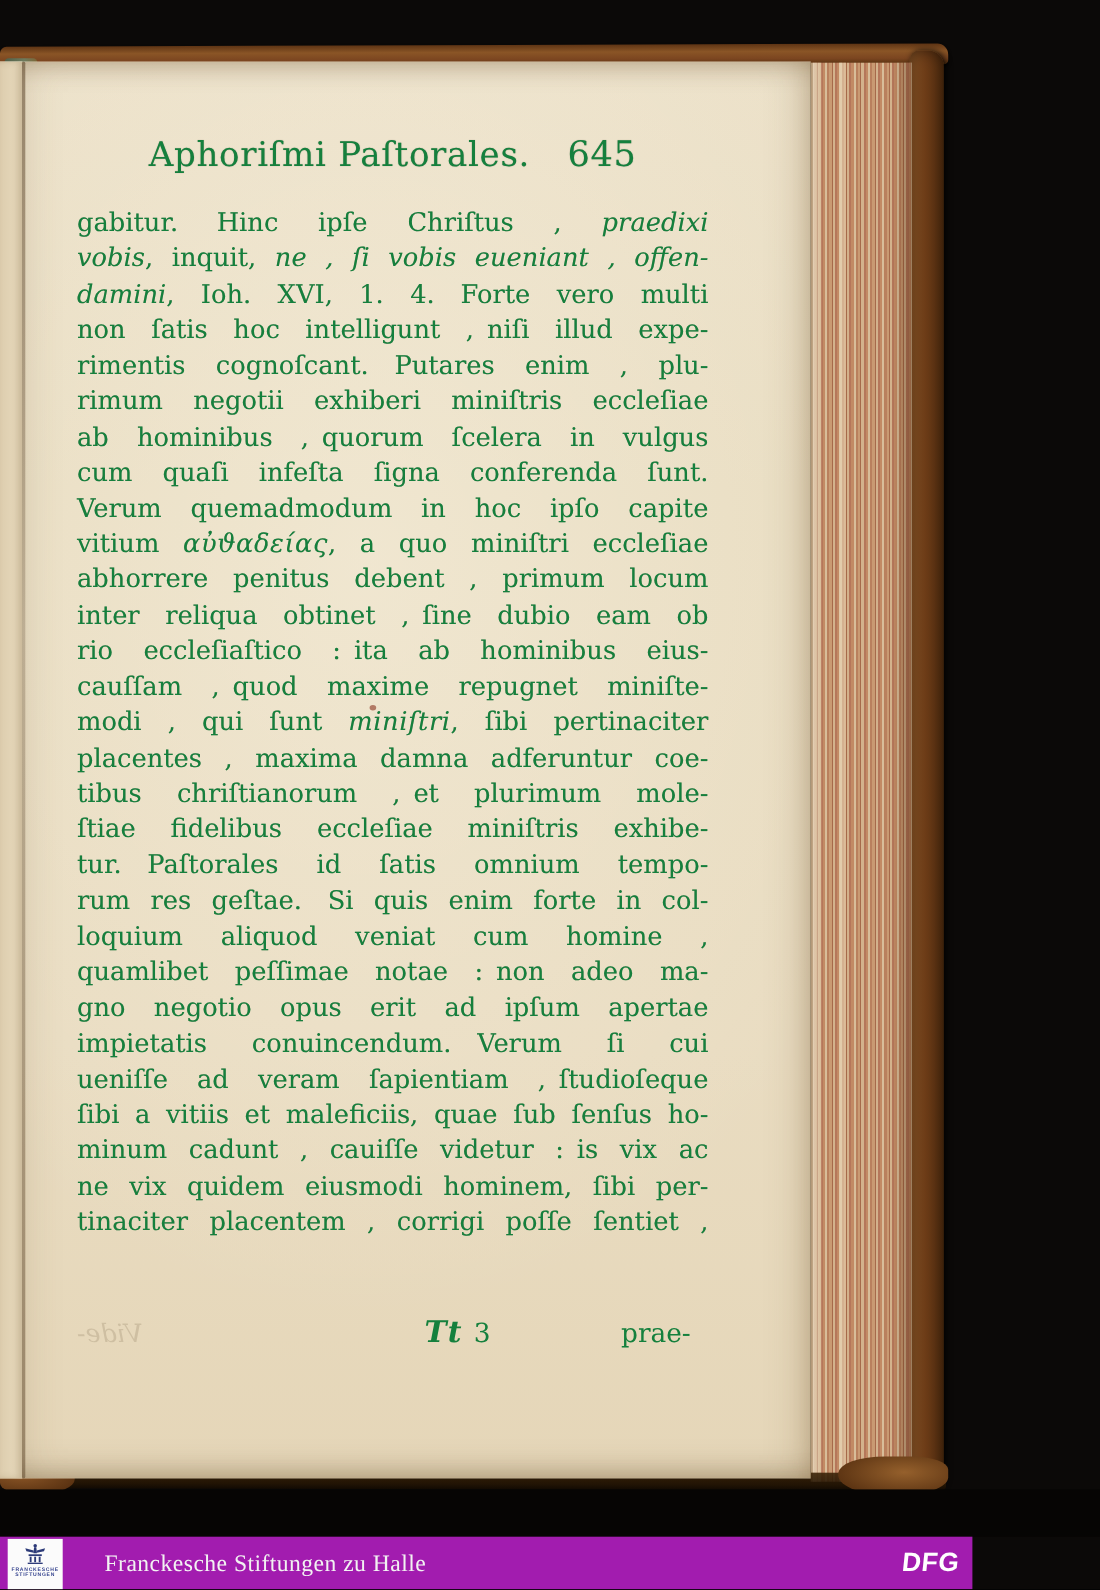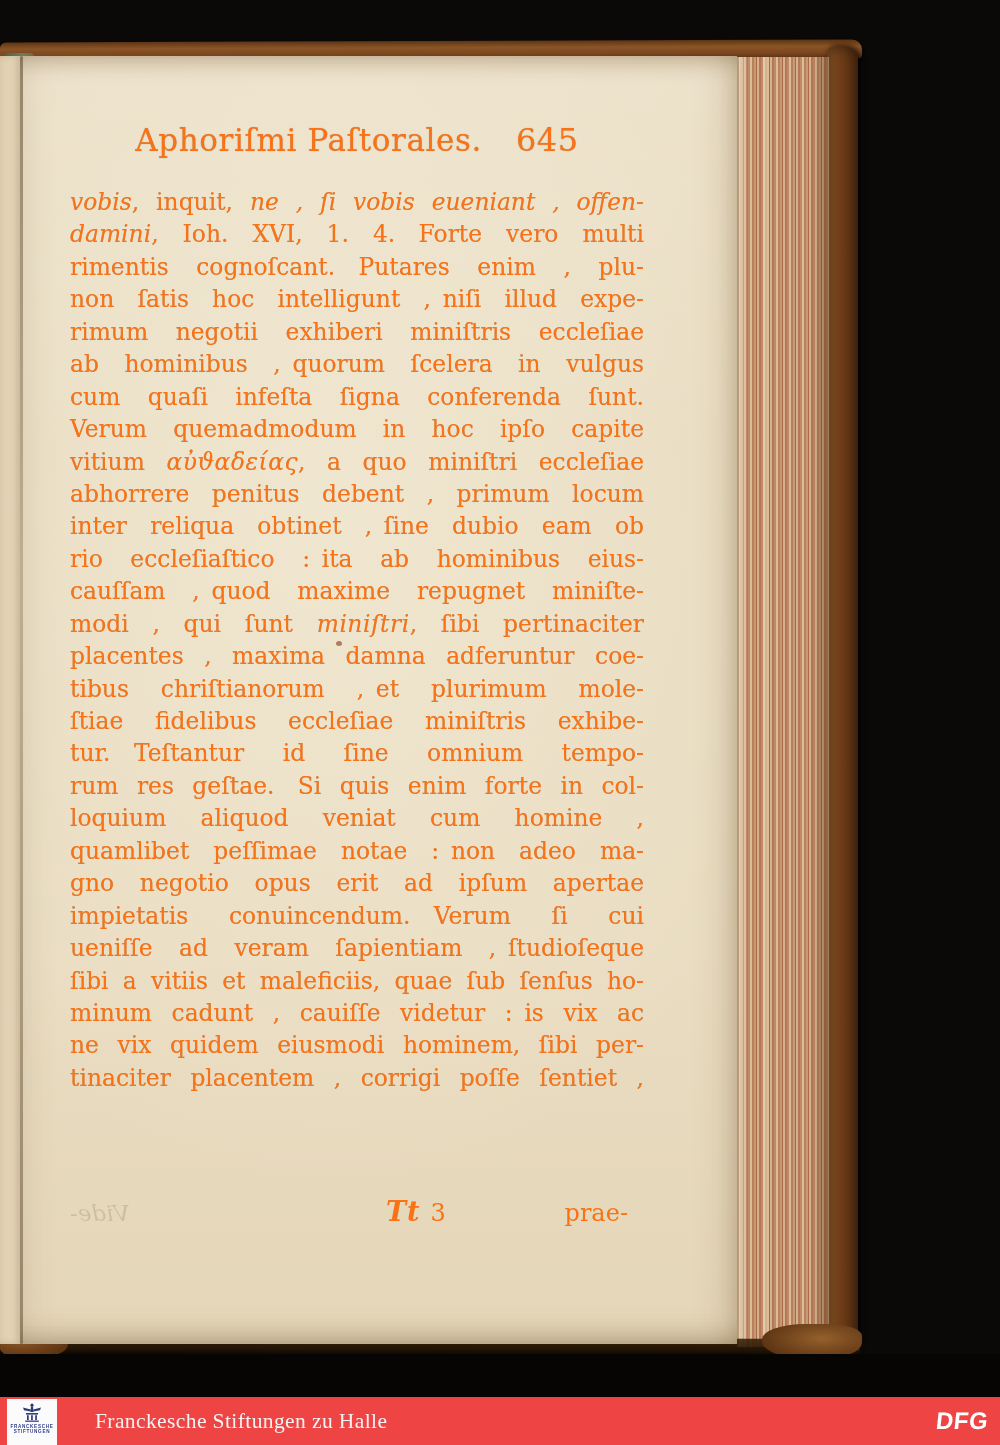--- a/index.html
+++ b/index.html
@@ -78,21 +78,21 @@
     position:absolute;left:0px;top:1330px;width:68px;height:28px;
     background:radial-gradient(ellipse at 30% 40%,#8a5526,#5b3312 75%);
     border-radius:30% 60% 55% 40%;
   }
   .corner-right{
     position:absolute;left:762px;top:1324px;width:100px;height:36px;
     background:radial-gradient(ellipse at 60% 40%,#95602c,#5b3312 75%);
     border-radius:45% 35% 50% 55%;
   }
   
-  .ink{color:#f97316;}
+  .ink{color:#15803d;}
   .page-header{
     position:absolute;left:70px;top:121px;width:574px;
     display:flex;justify-content:center;align-items:baseline;
     font-size:31px;letter-spacing:.6px;
     text-shadow:0 0 1px rgba(51,41,29,.35);
   }
   .page-header .pgnum{margin-left:34px;font-size:32px;text-align:center;}
   .textblock{
     position:absolute;left:70px;top:186px;width:574px;
     font-size:23.4px;line-height:32.45px;
@@ -116,22 +116,22 @@
     transform:scaleX(-1);opacity:.17;font-style:italic;
     font-size:23px;color:#5e4c2e;
   }
   .paper-spot{
     position:absolute;left:336px;top:641px;width:6px;height:5px;border-radius:50%;
     background:#8a3320;opacity:.6;
   }
   
   .footer-black{position:absolute;left:0;top:1354px;width:1000px;height:43px;background:#060504;}
   .footer-bar{
-    position:absolute;left:0;top:1397px;width:1000px;height:48px;
-    background:#ef4444;
+    position:absolute;left:0;top:1397px;width:884px;height:48px;
+    background:#a21caf;
     font-family:"Liberation Serif", serif;
   }
   .logo-box{
     position:absolute;left:7px;top:2px;width:50px;height:46px;background:#fbfbfb;
     display:flex;flex-direction:column;align-items:center;justify-content:flex-start;
   }
   .logo-box svg{margin-top:3px;}
   .logo-text{
     font-family:"Liberation Sans", sans-serif;
     font-size:4.6px;line-height:5.4px;color:#32408c;font-weight:bold;
@@ -168,38 +168,39 @@
   <div class="left-sliver"></div>
   <div class="gutter-crease"></div>
   <div class="paper-spot"></div>
 
   <div class="page-header ink">
     <span>Aphoriſmi Paſtorales.</span>
     <span class="pgnum">645</span>
   </div>
 
   <div class="textblock ink" id="textblock">
+      <div class="bodyline"><span class="seg-r">gabitur.   Hinc ipſe Chriſtus , </span><span class="seg-i">praedixi</span></div>
       <div class="bodyline"><span class="seg-i">vobis</span><span class="seg-r">, inquit, </span><span class="seg-i">ne , ſi vobis eueniant , offen-</span></div>
       <div class="bodyline"><span class="seg-i">damini</span><span class="seg-r">, Ioh. XVI, 1. 4.  Forte vero multi</span></div>
+      <div class="bodyline"><span class="seg-r">non ſatis hoc intelligunt , niſi illud expe-</span></div>
       <div class="bodyline"><span class="seg-r">rimentis cognoſcant.  Putares enim , plu-</span></div>
-      <div class="bodyline"><span class="seg-r">non ſatis hoc intelligunt , niſi illud expe-</span></div>
       <div class="bodyline"><span class="seg-r">rimum negotii exhiberi miniſtris eccleſiae</span></div>
       <div class="bodyline"><span class="seg-r">ab hominibus , quorum ſcelera in vulgus</span></div>
       <div class="bodyline"><span class="seg-r">cum quaſi infeſta ſigna conferenda ſunt.</span></div>
       <div class="bodyline"><span class="seg-r">Verum quemadmodum in hoc ipſo capite</span></div>
       <div class="bodyline"><span class="seg-r">vitium </span><span class="seg-g">αὐϑαδείας</span><span class="seg-r">, a quo miniſtri eccleſiae</span></div>
       <div class="bodyline"><span class="seg-r">abhorrere penitus debent , primum locum</span></div>
       <div class="bodyline"><span class="seg-r">inter reliqua obtinet , ſine dubio eam ob</span></div>
       <div class="bodyline"><span class="seg-r">rio eccleſiaſtico : ita ab hominibus eius-</span></div>
       <div class="bodyline"><span class="seg-r">cauſſam , quod maxime repugnet miniſte-</span></div>
       <div class="bodyline"><span class="seg-r">modi , qui ſunt </span><span class="seg-g">miniſtri</span><span class="seg-r">, ſibi pertinaciter</span></div>
       <div class="bodyline"><span class="seg-r">placentes , maxima damna adferuntur coe-</span></div>
       <div class="bodyline"><span class="seg-r">tibus chriſtianorum , et plurimum mole-</span></div>
       <div class="bodyline"><span class="seg-r">ſtiae fidelibus eccleſiae miniſtris exhibe-</span></div>
-      <div class="bodyline"><span class="seg-r">tur.  Teſtantur id ſine omnium tempo-</span></div>
+      <div class="bodyline"><span class="seg-r">tur.  Paſtorales id ſatis omnium tempo-</span></div>
       <div class="bodyline"><span class="seg-r">rum res geſtae.  Si quis enim forte in col-</span></div>
       <div class="bodyline"><span class="seg-r">loquium aliquod veniat cum homine ,</span></div>
       <div class="bodyline"><span class="seg-r">quamlibet peſſimae notae : non adeo ma-</span></div>
       <div class="bodyline"><span class="seg-r">gno negotio opus erit ad ipſum apertae</span></div>
       <div class="bodyline"><span class="seg-r">impietatis conuincendum.  Verum ſi cui</span></div>
       <div class="bodyline"><span class="seg-r">ueniſſe ad veram ſapientiam , ſtudioſeque</span></div>
       <div class="bodyline"><span class="seg-r">ſibi a vitiis et maleficiis, quae ſub ſenſus ho-</span></div>
       <div class="bodyline"><span class="seg-r">minum cadunt , cauiſſe videtur : is vix ac</span></div>
       <div class="bodyline"><span class="seg-r">ne vix quidem eiusmodi hominem, ſibi per-</span></div>
       <div class="bodyline"><span class="seg-r">tinaciter placentem , corrigi poſſe ſentiet ,</span></div>

